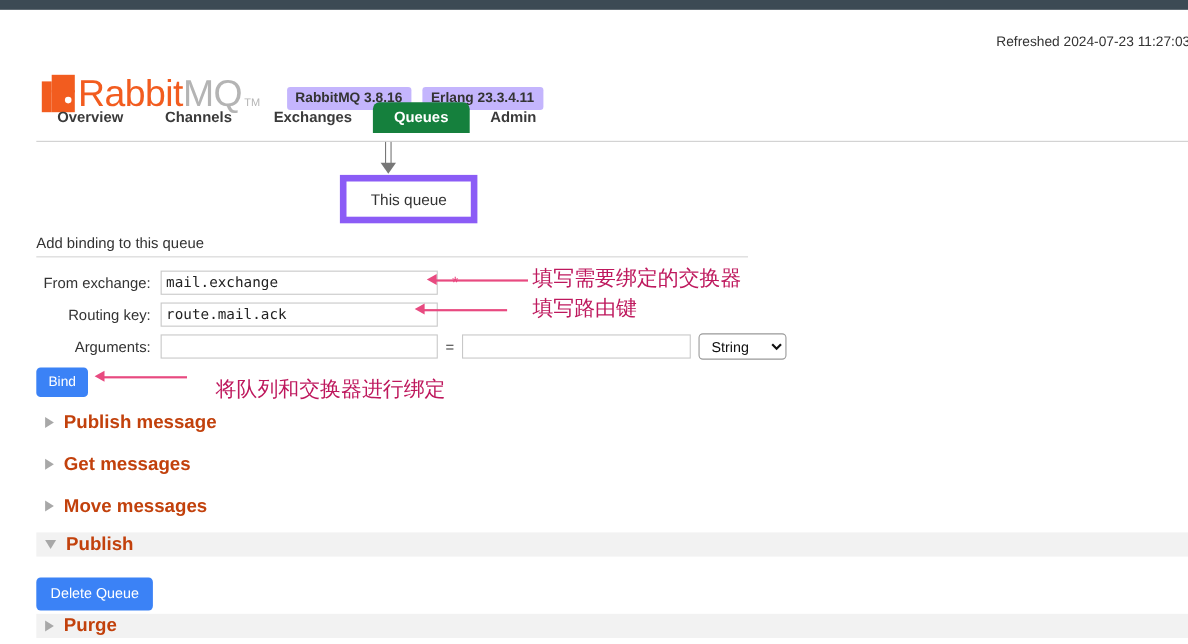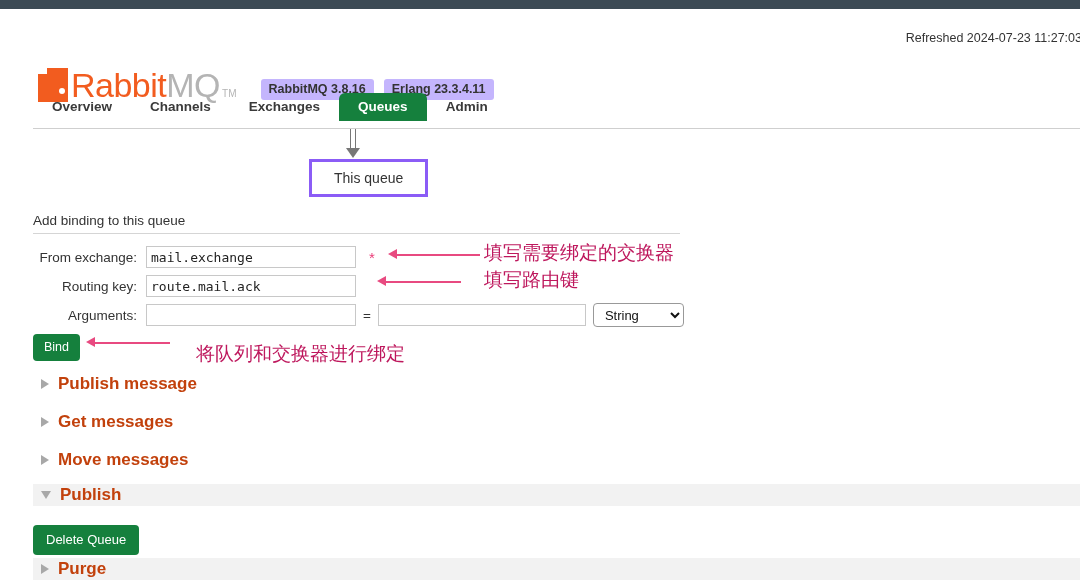--- a/index.html
+++ b/index.html
@@ -153,21 +153,21 @@
   .arrow-down .line-b { left: 11px; }
   .arrow-down .head {
     position: absolute;
     left: 2px; top: 19px;
     width: 0; height: 0;
     border-left: 7px solid transparent;
     border-right: 7px solid transparent;
     border-top: 10px solid #777777;
   }
   .queue-box {
-    border: 3px solid #8b5cf6;
+    border: 6px solid #8b5cf6;
     background: #ffffff;
     padding: 8px 22px;
     display: inline-block;
     font-size: 14px;
     color: #333333;
     min-width: 88px;
     text-align: center;
   }
   
   .section-title {
@@ -194,21 +194,21 @@
   }
   .form-label {
     width: 113px;
     text-align: right;
     padding-right: 9px;
     font-size: 13.5px;
     color: #333333;
     white-space: nowrap;
   }
   .text-input {
-    width: 210px;
+    width: 252px;
     height: 22px;
     border: 1px solid #c8c8c8;
     background: #ffffff;
     font-family: "DejaVu Sans Mono", monospace;
     font-size: 13px;
     color: #222222;
     padding: 1px 4px;
     outline: none;
   }
   .req-star {
@@ -217,33 +217,33 @@
     margin-left: 13px;
     line-height: 1;
   }
   .eq-sign {
     margin: 0 7px;
     font-size: 13.5px;
     color: #333333;
   }
   .arg-input { width: 208px; }
   .type-select {
-    width: 91px;
+    width: 80px;
     height: 24px;
     border: 1px solid #999999;
     border-radius: 4px;
     background: #ffffff;
     font-family: "Liberation Sans", sans-serif;
     font-size: 13px;
     color: #111111;
     padding-left: 7px;
     margin-left: 7px;
   }
   .btn-dark {
-    background: #15803d;
+    background: #3b82f6;
     color: #ffffff;
     font-size: 12.5px;
     border: none;
     border-radius: 4px;
     padding: 6px 11px 7px 11px;
     cursor: pointer;
     font-family: "Liberation Sans", sans-serif;
   }
   .bind-btn-wrap {
     position: absolute;

